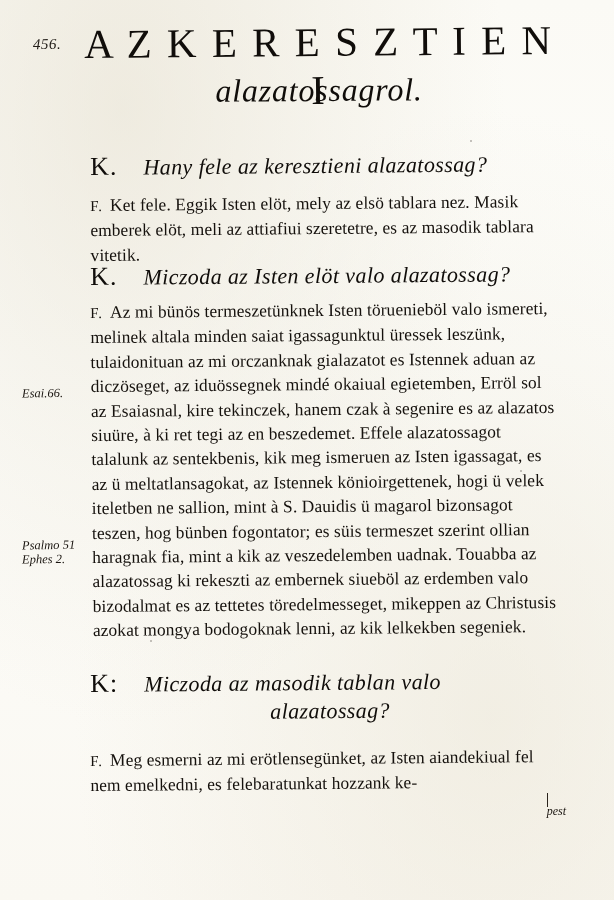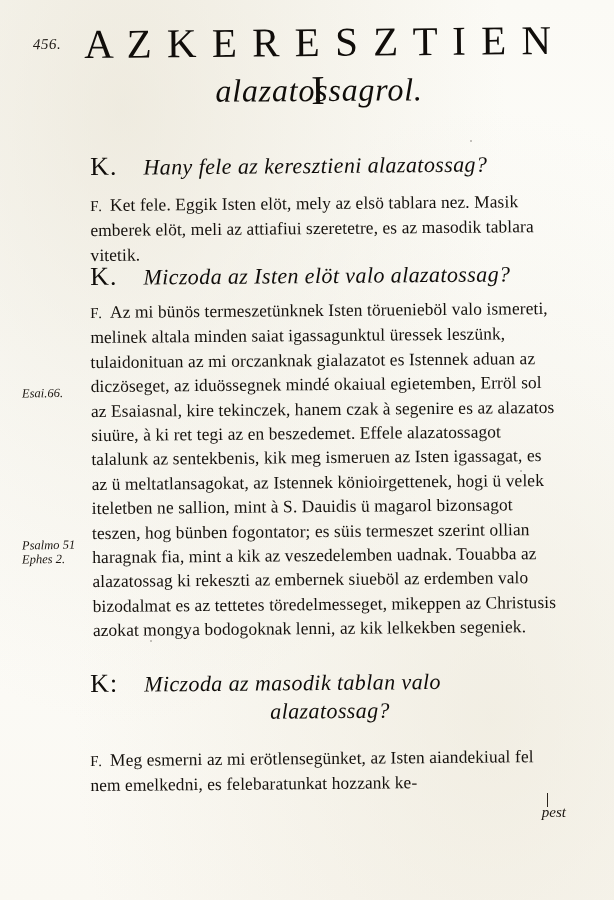--- a/index.html
+++ b/index.html
@@ -122,21 +122,21 @@
     font-style: normal;
     font-size: 15px;
     letter-spacing: 1px;
     padding-right: 7px;
   }
   .catchword {
     position: absolute;
     right: 48px;
     top: 804px;
     font-family: "Liberation Serif", serif;
-    font-size: 15px;
+    font-size: 12px;
     font-style: italic;
     color: #1a1510;
   }
   .catch-rule {
     position: absolute;
     right: 66px;
     top: 793px;
     width: 1px;
     height: 14px;
     background: #2a231c;

